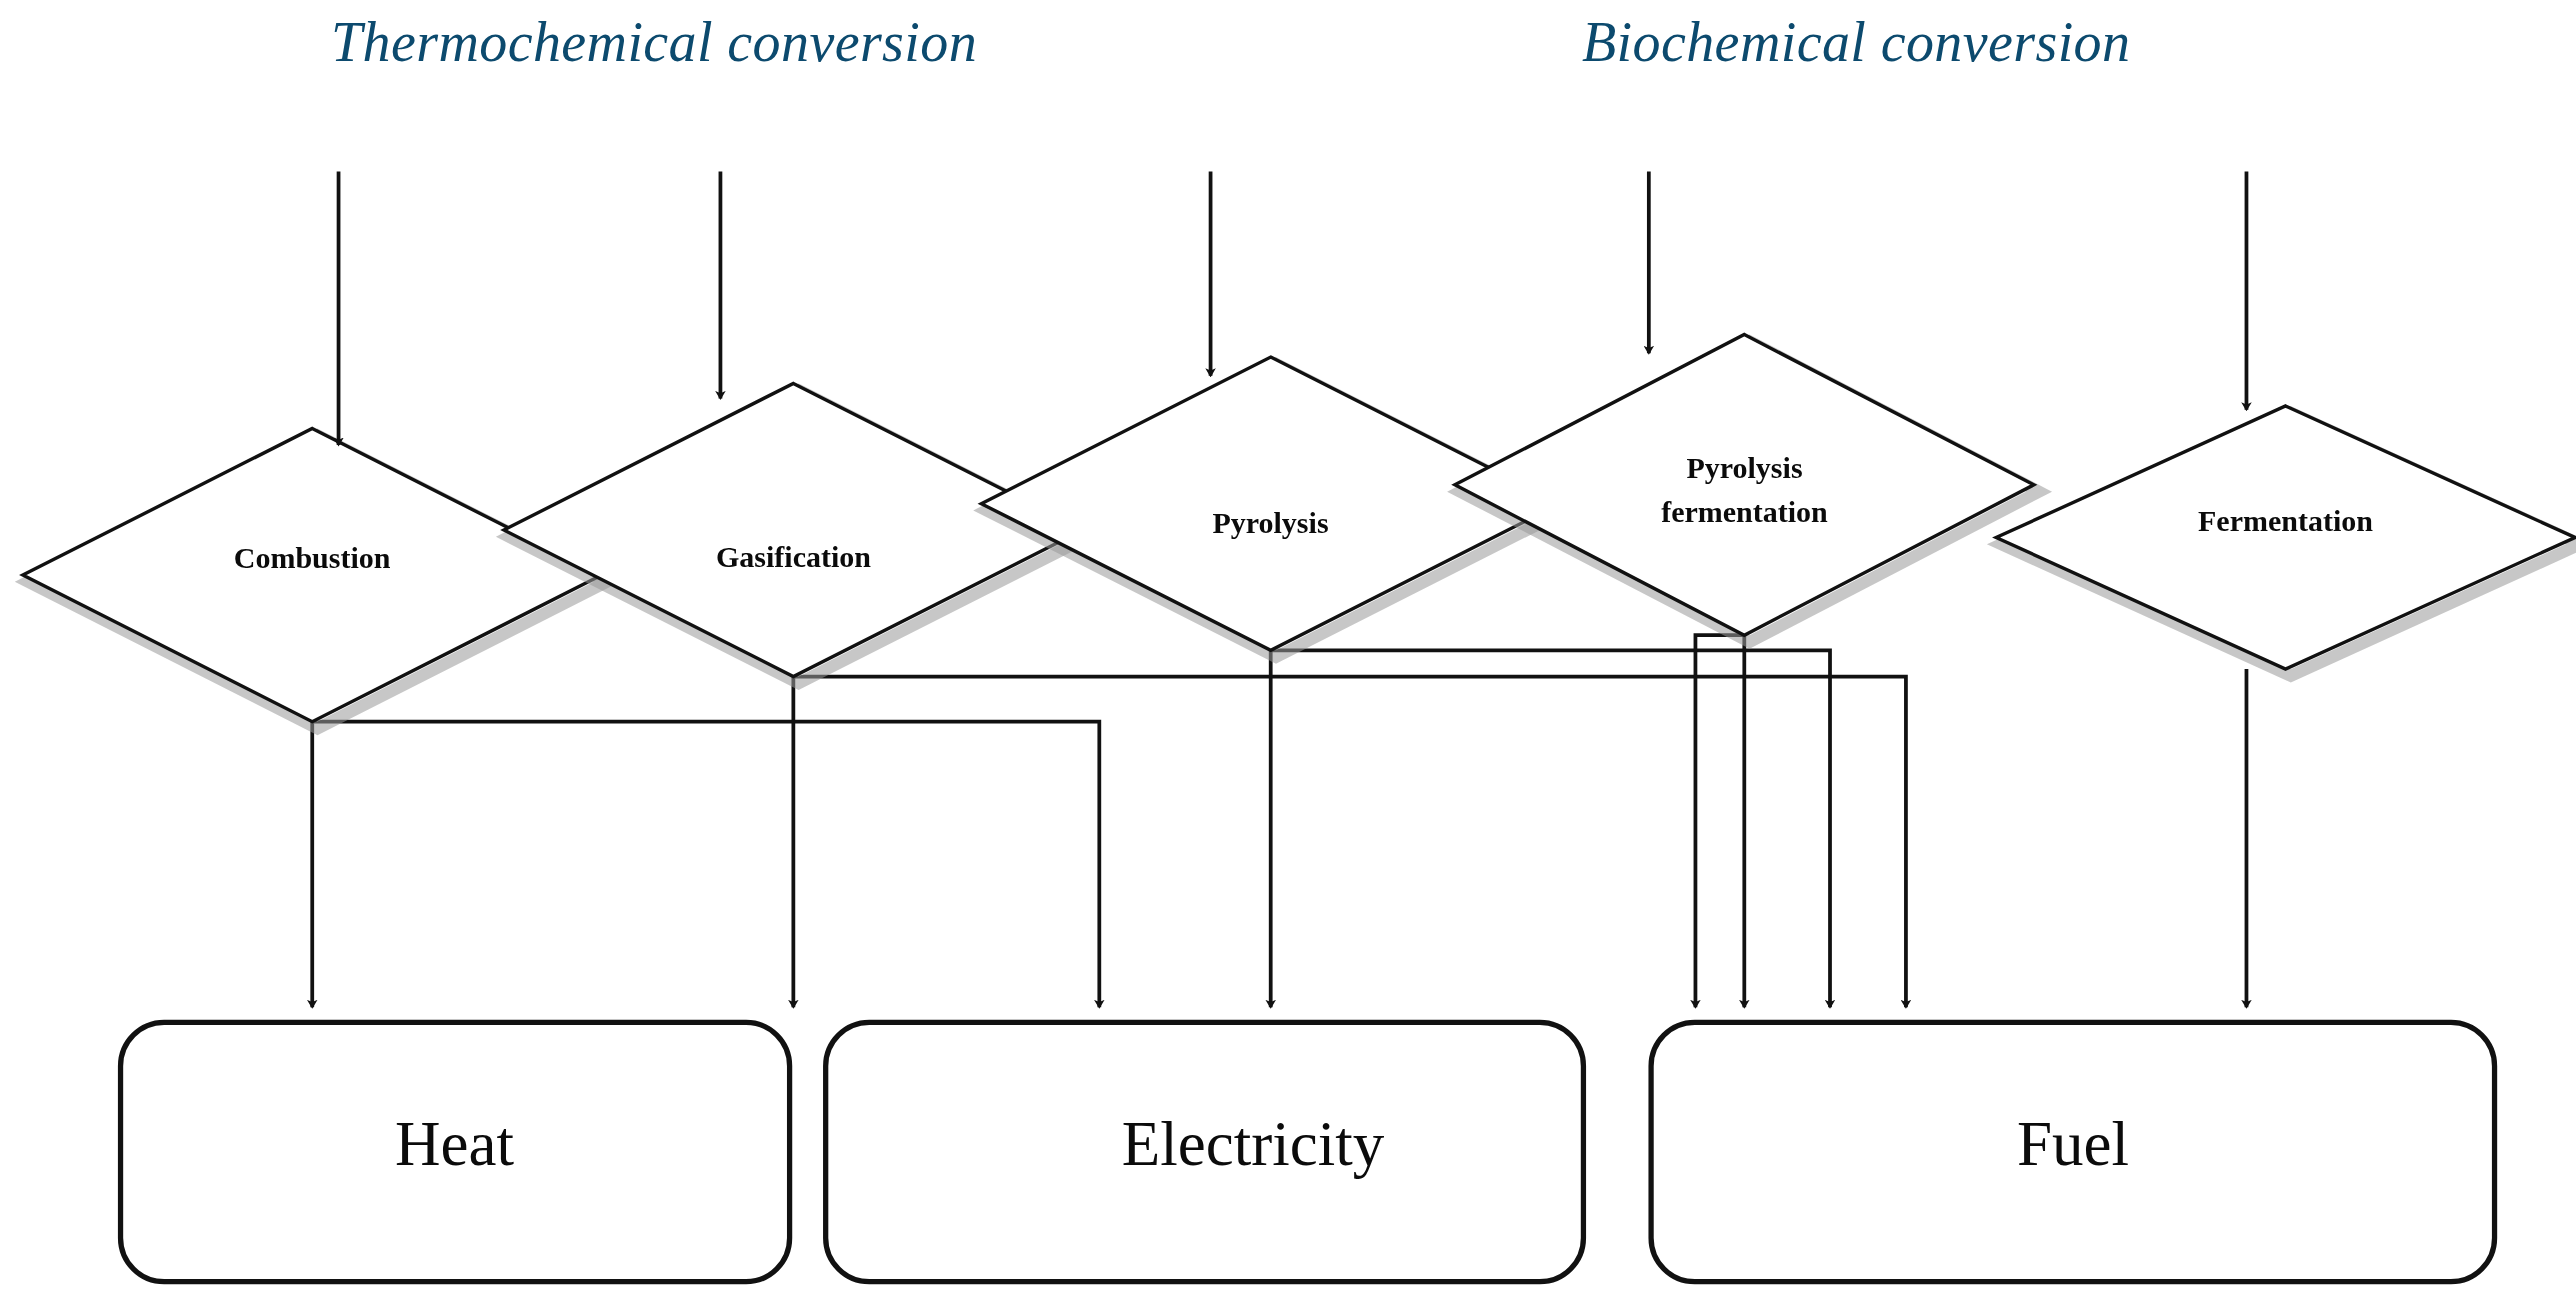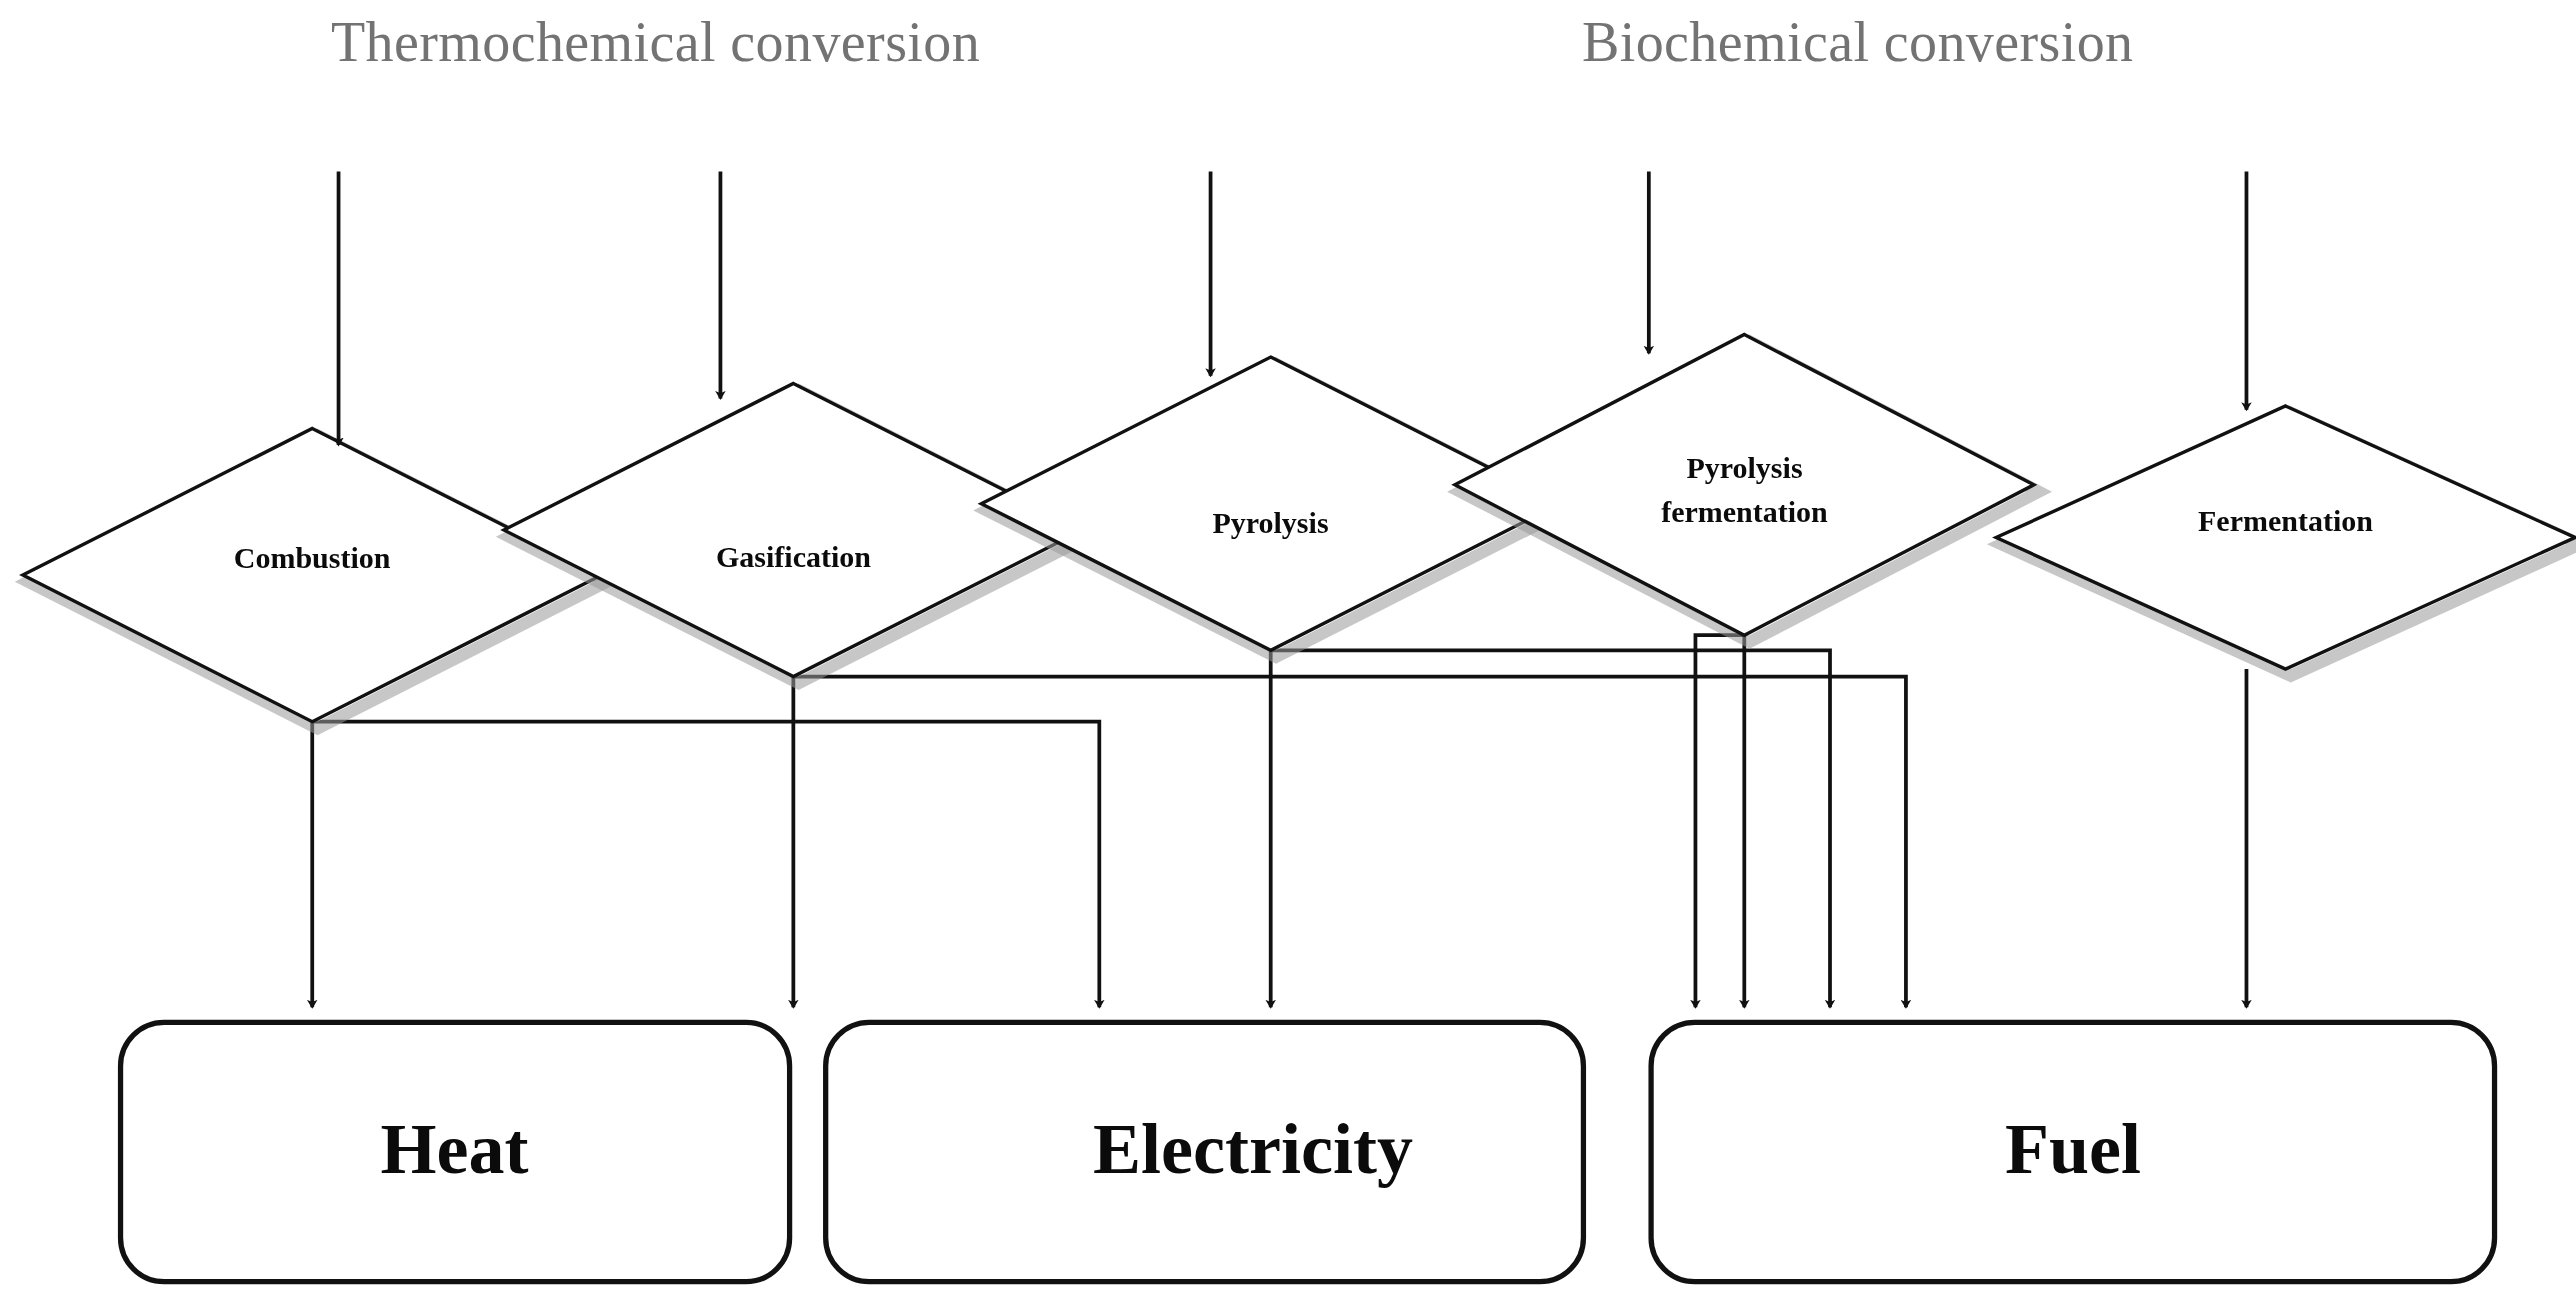--- a/index.html
+++ b/index.html
@@ -7,36 +7,37 @@
     position:relative;
     width:2576px;height:1296px;
     background:#ffffff;
     font-family:"Liberation Serif", serif;
     overflow:hidden;
   }
   .group-title{
     position:absolute;
     font-family:"Liberation Serif", serif;
     font-size:56px;
-    color:#737373;
+    color:#0c4a6e;
     white-space:nowrap;
     letter-spacing:0.4px;
     line-height:1;
+    font-style:italic;
   }
   #svg-layer{position:absolute;left:0;top:0;width:2576px;height:1296px;}
   .node-label{
     position:absolute;
     text-align:center;
     color:#0b0b0b;
     font-family:"Liberation Serif", serif;
     pointer-events:none;
     white-space:pre-line;
   }
   .diamond-label{font-size:30px;line-height:1.45;font-weight:600;}
-  .box-label{font-size:72px;line-height:1;font-weight:bold;}
+  .box-label{font-size:63px;line-height:1;}
 </style>
 </head>
 <body>
 
 <div id="stage">
 
   <div class="group-title" style="left:331px;top:13.5px;">Thermochemical conversion</div>
 
   <div class="group-title" style="left:1582px;top:13.5px;">Biochemical conversion</div>
 

